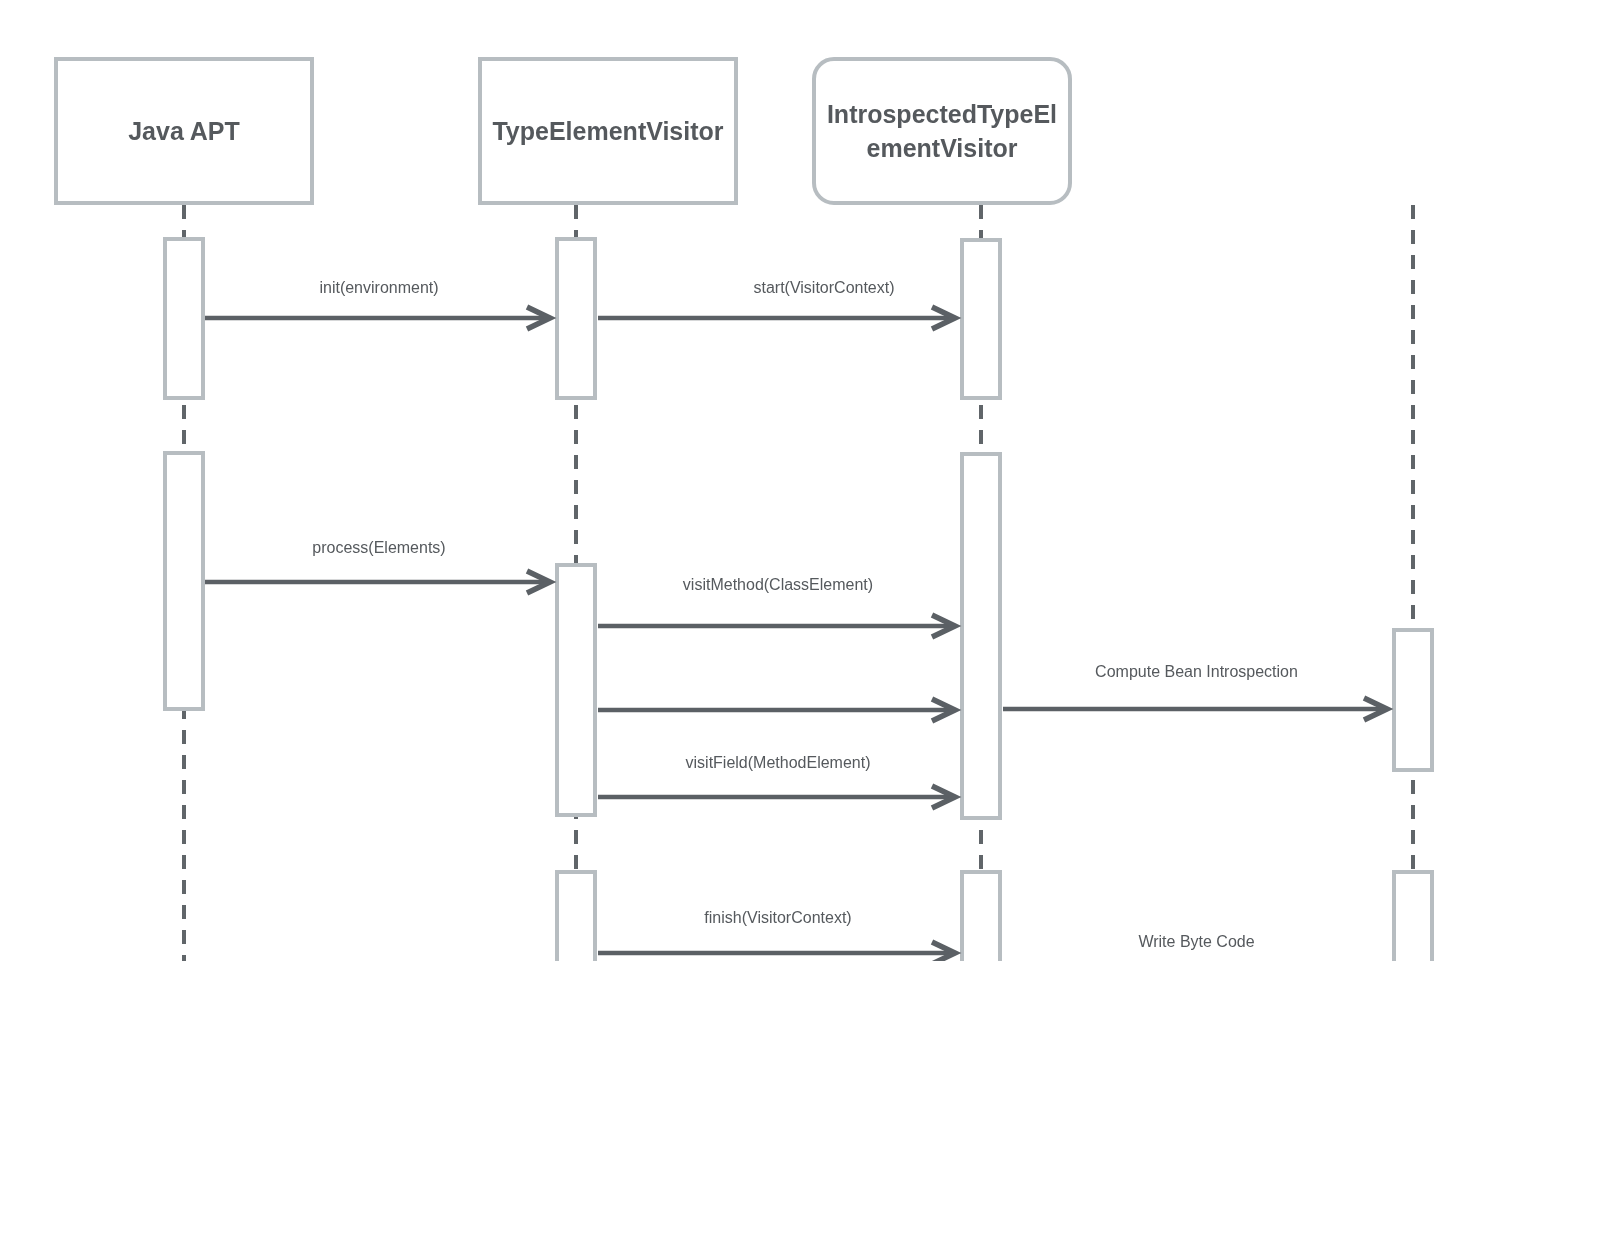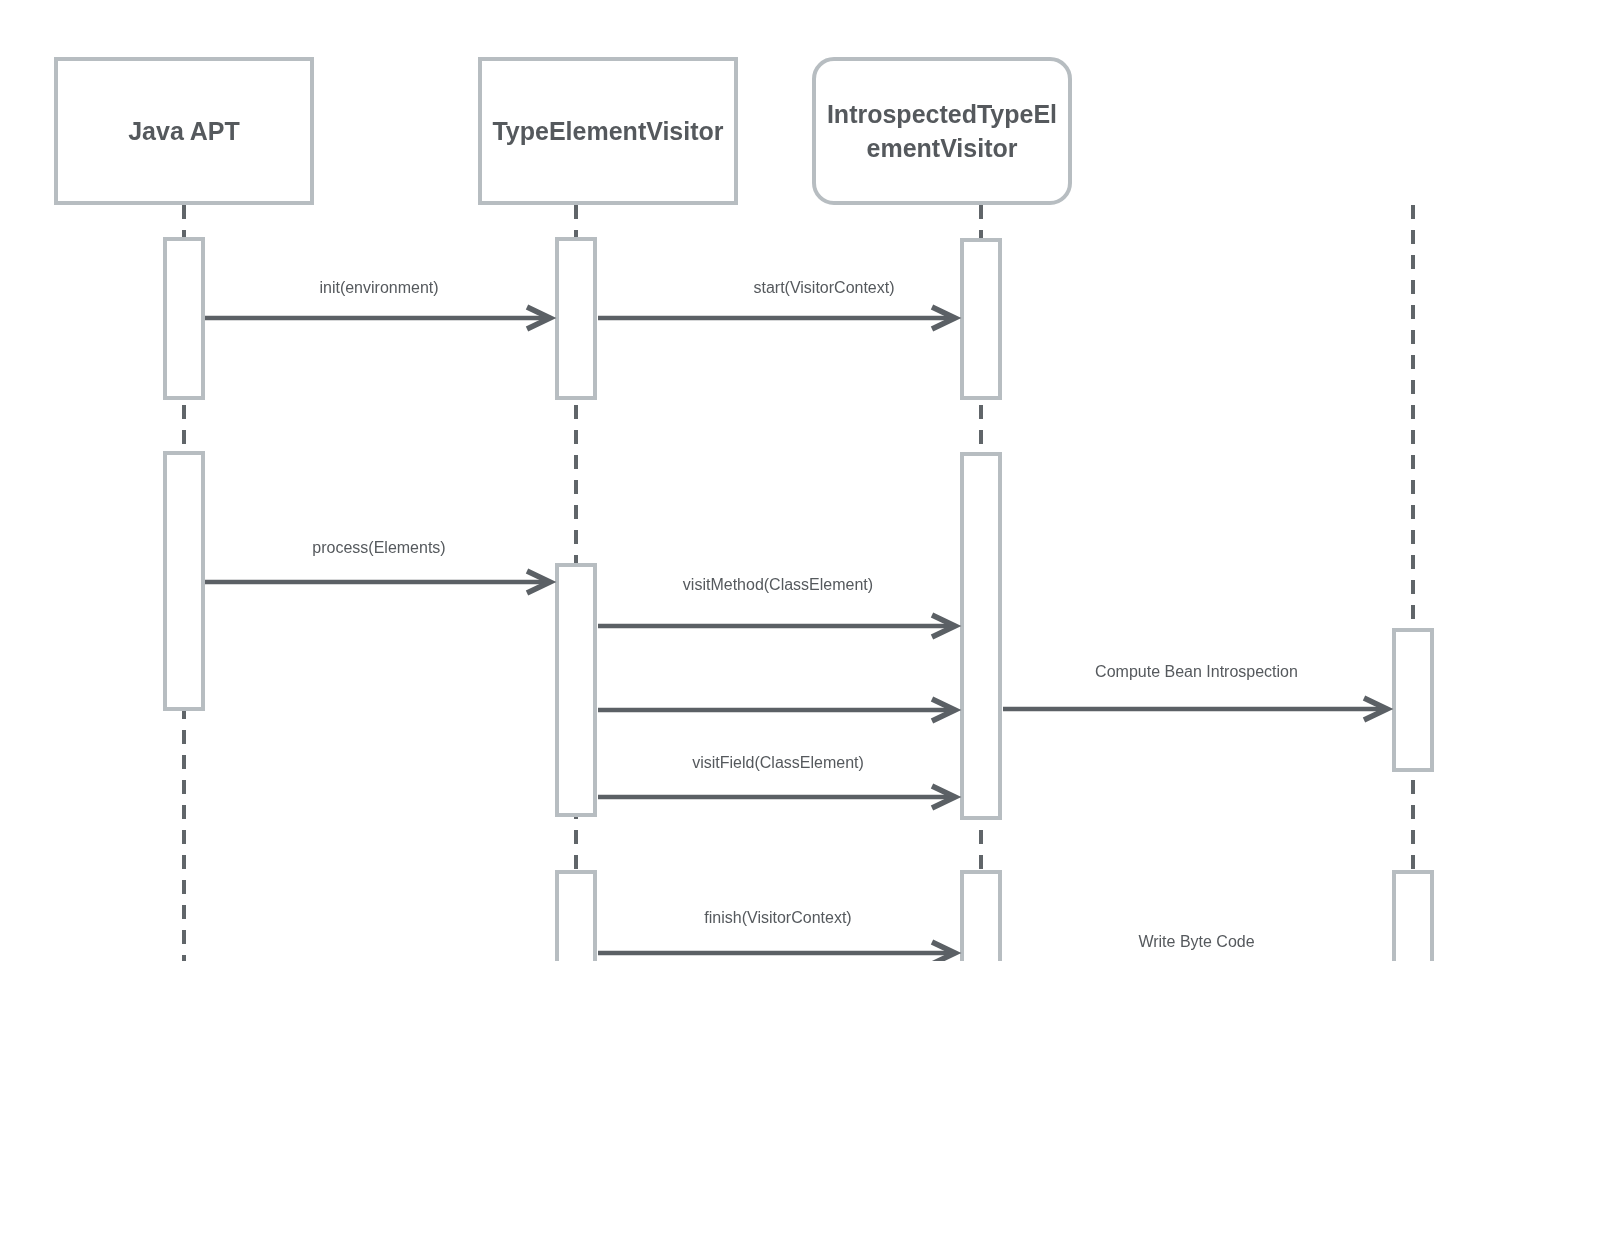--- a/index.html
+++ b/index.html
@@ -123,21 +123,21 @@
     </svg>
     <svg class="message-arrow" width="387" height="34" style="left: 1003px; top: 692px;">
       <line x1="0" y1="17" x2="380" y2="17" stroke="#5b6065" stroke-width="4.5"></line>
       <path d="M 361 6 L 384 17 L 361 28" fill="none" stroke="#5b6065" stroke-width="5.5"></path>
     </svg>
     <div class="message-label" style="left: 1196.5px; top: 672px;">Compute Bean Introspection</div>
     <svg class="message-arrow" width="360" height="34" style="left: 598px; top: 780px;">
       <line x1="0" y1="17" x2="353" y2="17" stroke="#5b6065" stroke-width="4.5"></line>
       <path d="M 334 6 L 357 17 L 334 28" fill="none" stroke="#5b6065" stroke-width="5.5"></path>
     </svg>
-    <div class="message-label" style="left: 778px; top: 763px;">visitField(ClassElement)</div>
+    <div class="message-label" style="left: 778px; top: 763px;">visitField(MethodElement)</div>
     <svg class="message-arrow" width="360" height="34" style="left: 598px; top: 936px;">
       <line x1="0" y1="17" x2="353" y2="17" stroke="#5b6065" stroke-width="4.5"></line>
       <path d="M 334 6 L 357 17 L 334 28" fill="none" stroke="#5b6065" stroke-width="5.5"></path>
     </svg>
     <div class="message-label" style="left: 778px; top: 918px;">finish(VisitorContext)</div>
     <svg class="message-arrow" width="387" height="34" style="left: 1003px; top: 960px;">
       <line x1="0" y1="17" x2="380" y2="17" stroke="#5b6065" stroke-width="4.5"></line>
       <path d="M 361 6 L 384 17 L 361 28" fill="none" stroke="#5b6065" stroke-width="5.5"></path>
     </svg>
     <div class="message-label" style="left: 1196.5px; top: 942px;">Write Byte Code</div>

